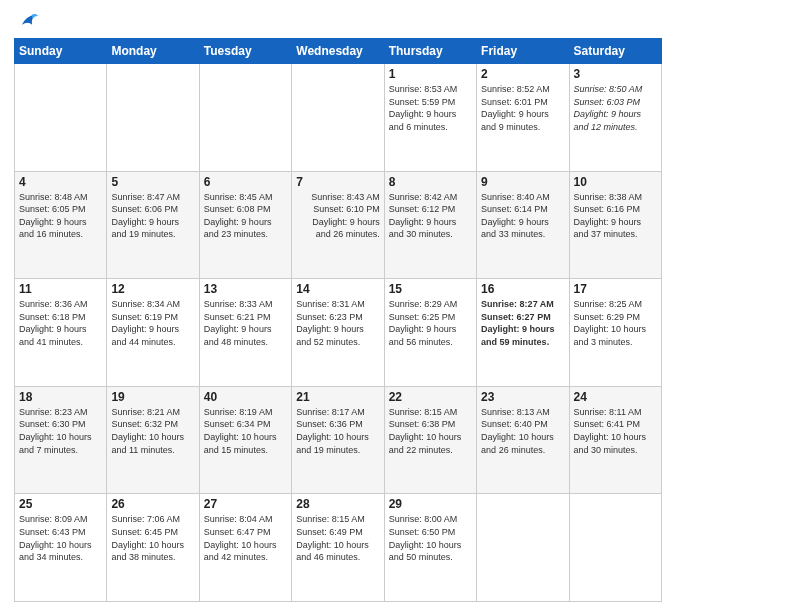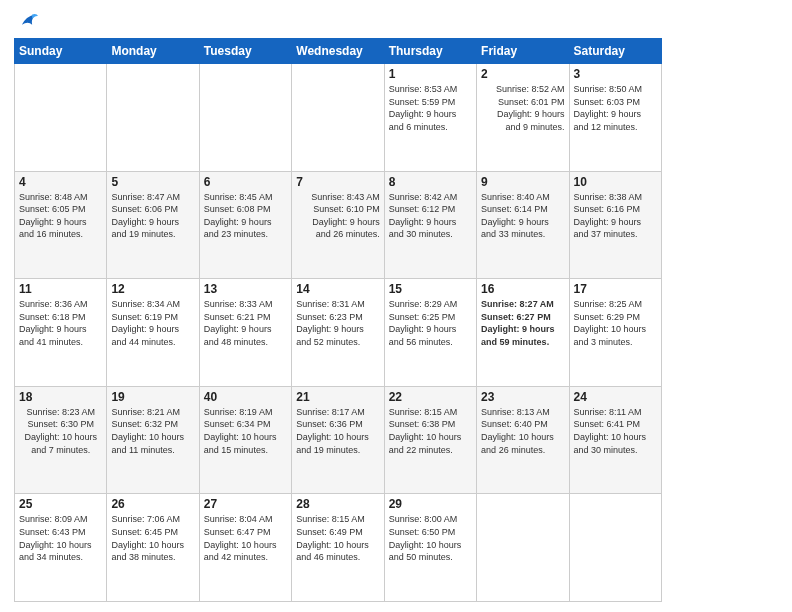--- a/index.html
+++ b/index.html
@@ -146,28 +146,28 @@
           <td class="empty-cell"></td>
           <td>
             <span class="day-num">1</span>
             <div class="day-info" style="white-space: pre-line;">Sunrise: 8:53 AM
 Sunset: 5:59 PM
 Daylight: 9 hours
 and 6 minutes.</div>
           </td>
           <td>
             <span class="day-num">2</span>
-            <div class="day-info" style="white-space: pre-line; text-align: right;">Sunrise: 8:52 AM
+            <div class="day-info" style="white-space: pre-line;">Sunrise: 8:52 AM
 Sunset: 6:01 PM
 Daylight: 9 hours
 and 9 minutes.</div>
           </td>
           <td>
             <span class="day-num">3</span>
-            <div class="day-info" style="white-space: pre-line;">Sunrise: 8:50 AM
+            <div class="day-info" style="white-space: pre-line; font-style: italic;">Sunrise: 8:50 AM
 Sunset: 6:03 PM
 Daylight: 9 hours
 and 12 minutes.</div>
           </td>
         </tr>
         <tr>
           <td>
             <span class="day-num">4</span>
             <div class="day-info" style="white-space: pre-line;">Sunrise: 8:48 AM
 Sunset: 6:05 PM
@@ -264,21 +264,21 @@
             <span class="day-num">17</span>
             <div class="day-info" style="white-space: pre-line;">Sunrise: 8:25 AM
 Sunset: 6:29 PM
 Daylight: 10 hours
 and 3 minutes.</div>
           </td>
         </tr>
         <tr>
           <td>
             <span class="day-num">18</span>
-            <div class="day-info" style="white-space: pre-line; text-align: center;">Sunrise: 8:23 AM
+            <div class="day-info" style="white-space: pre-line;">Sunrise: 8:23 AM
 Sunset: 6:30 PM
 Daylight: 10 hours
 and 7 minutes.</div>
           </td>
           <td>
             <span class="day-num">19</span>
             <div class="day-info" style="white-space: pre-line;">Sunrise: 8:21 AM
 Sunset: 6:32 PM
 Daylight: 10 hours
 and 11 minutes.</div>

